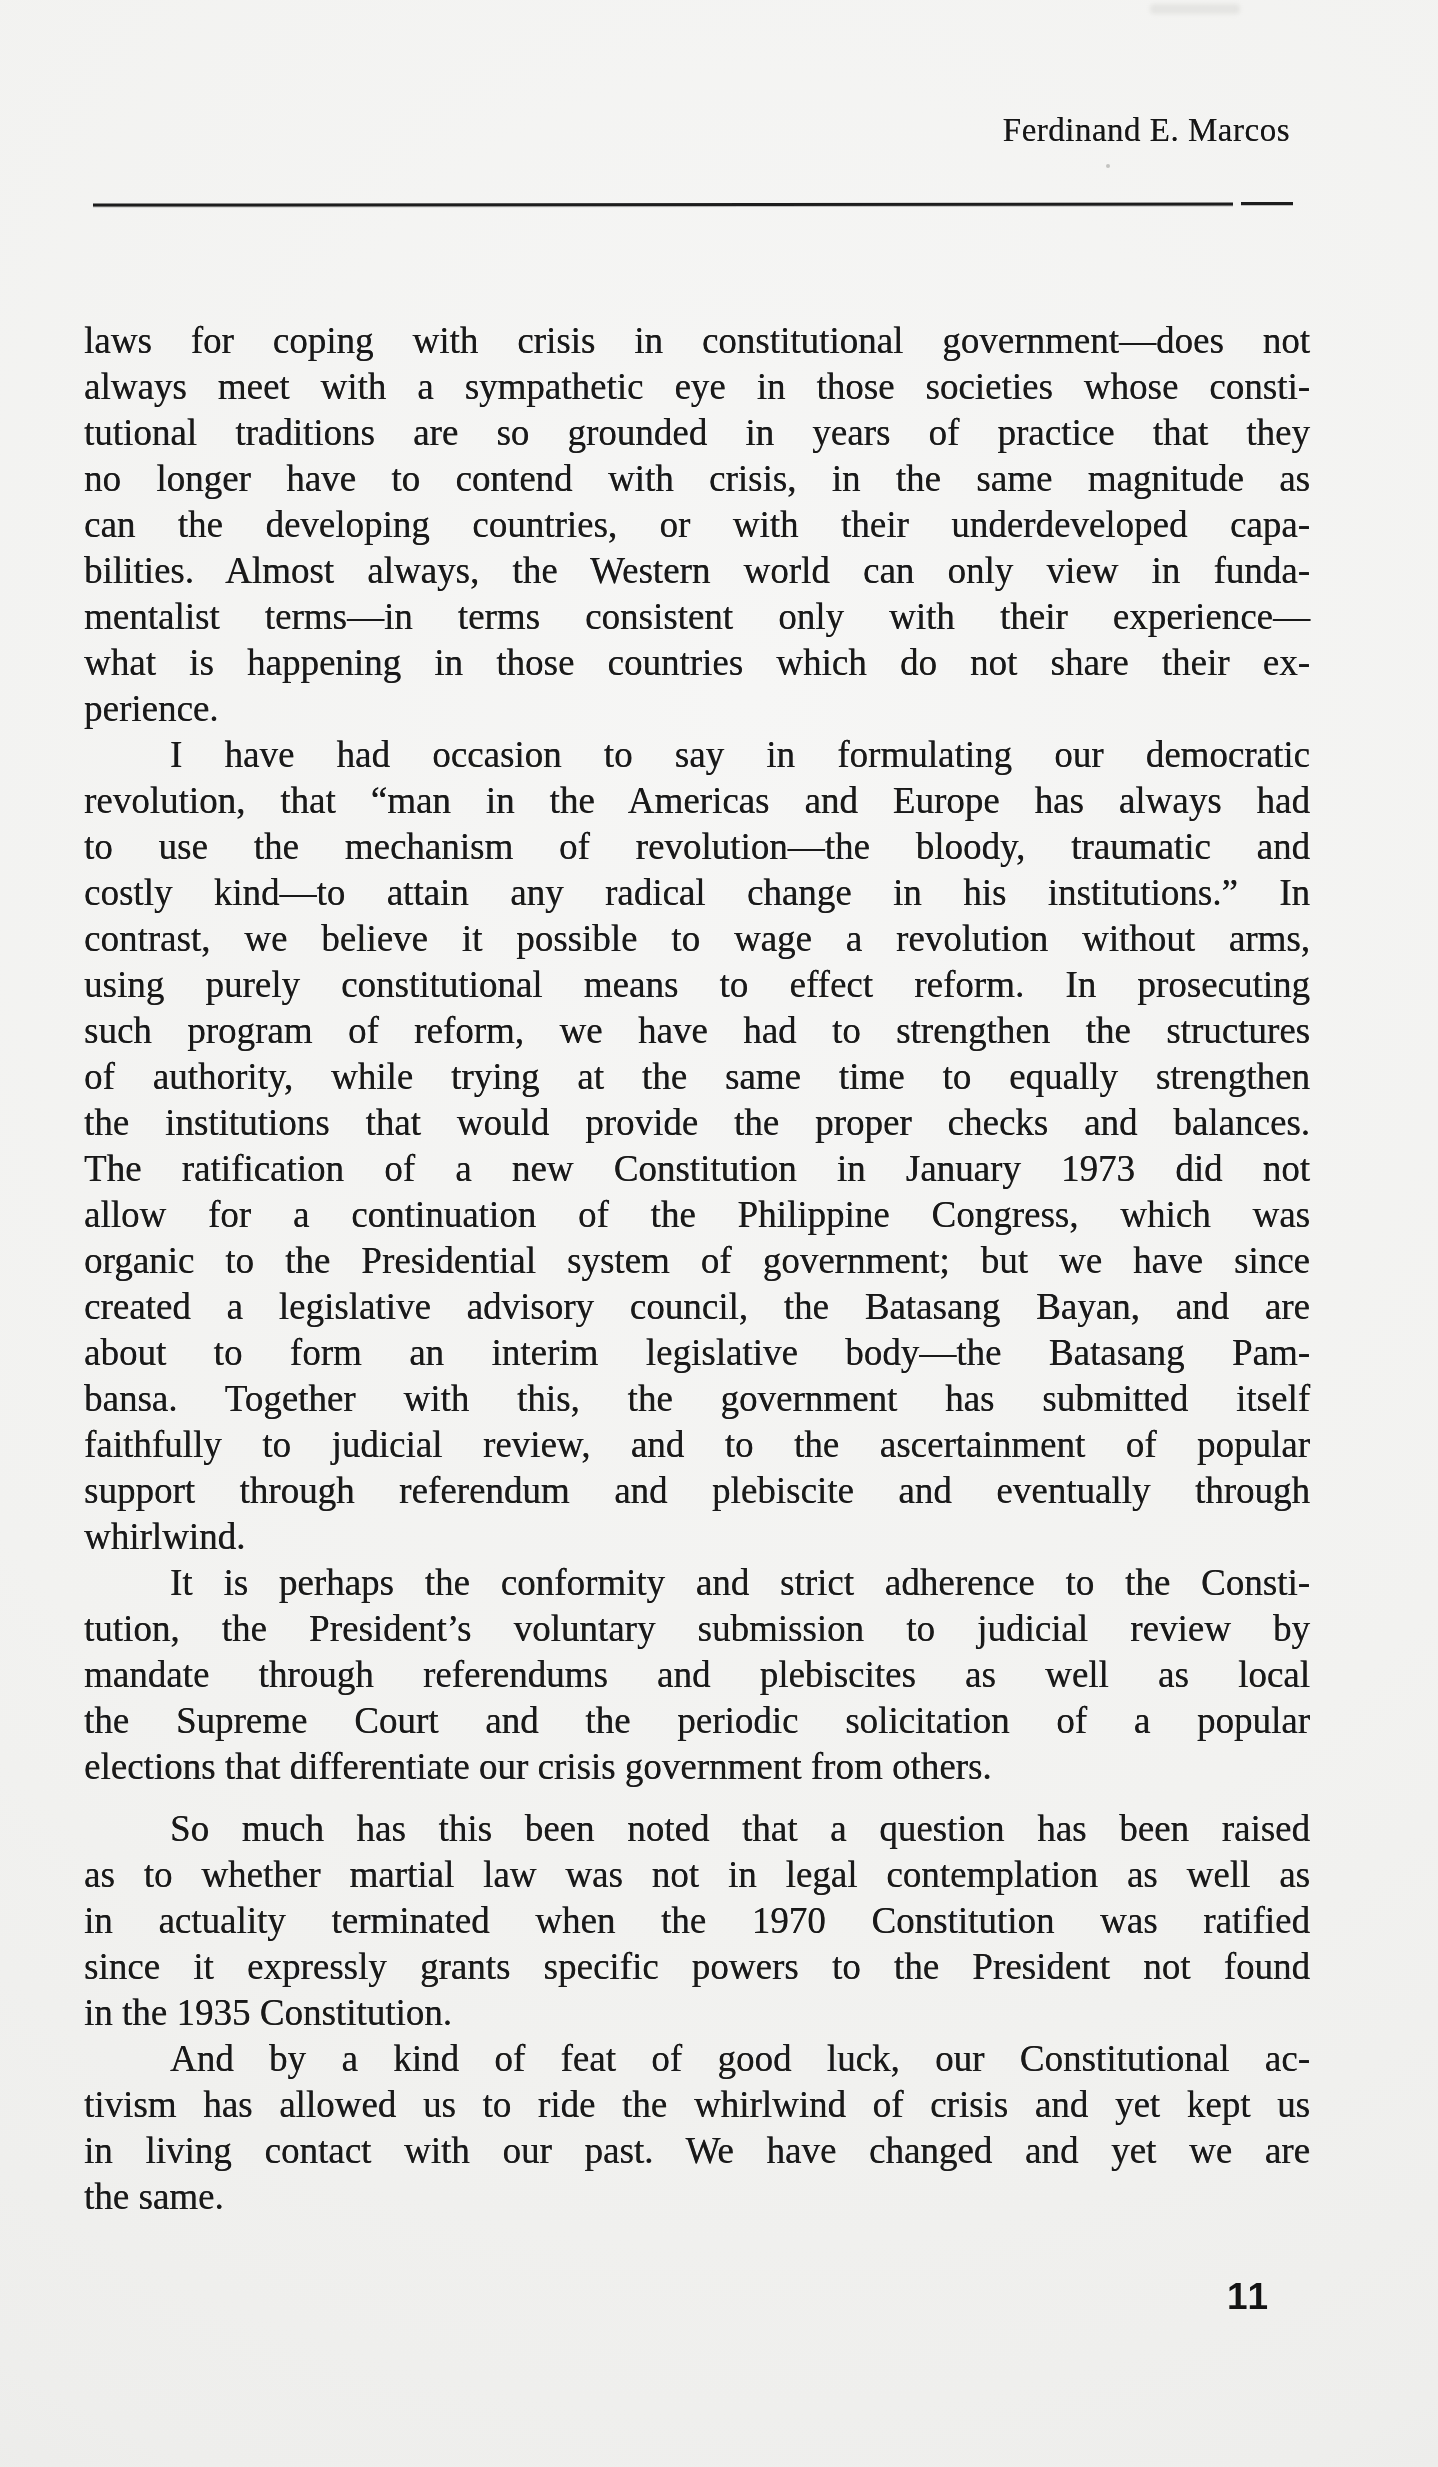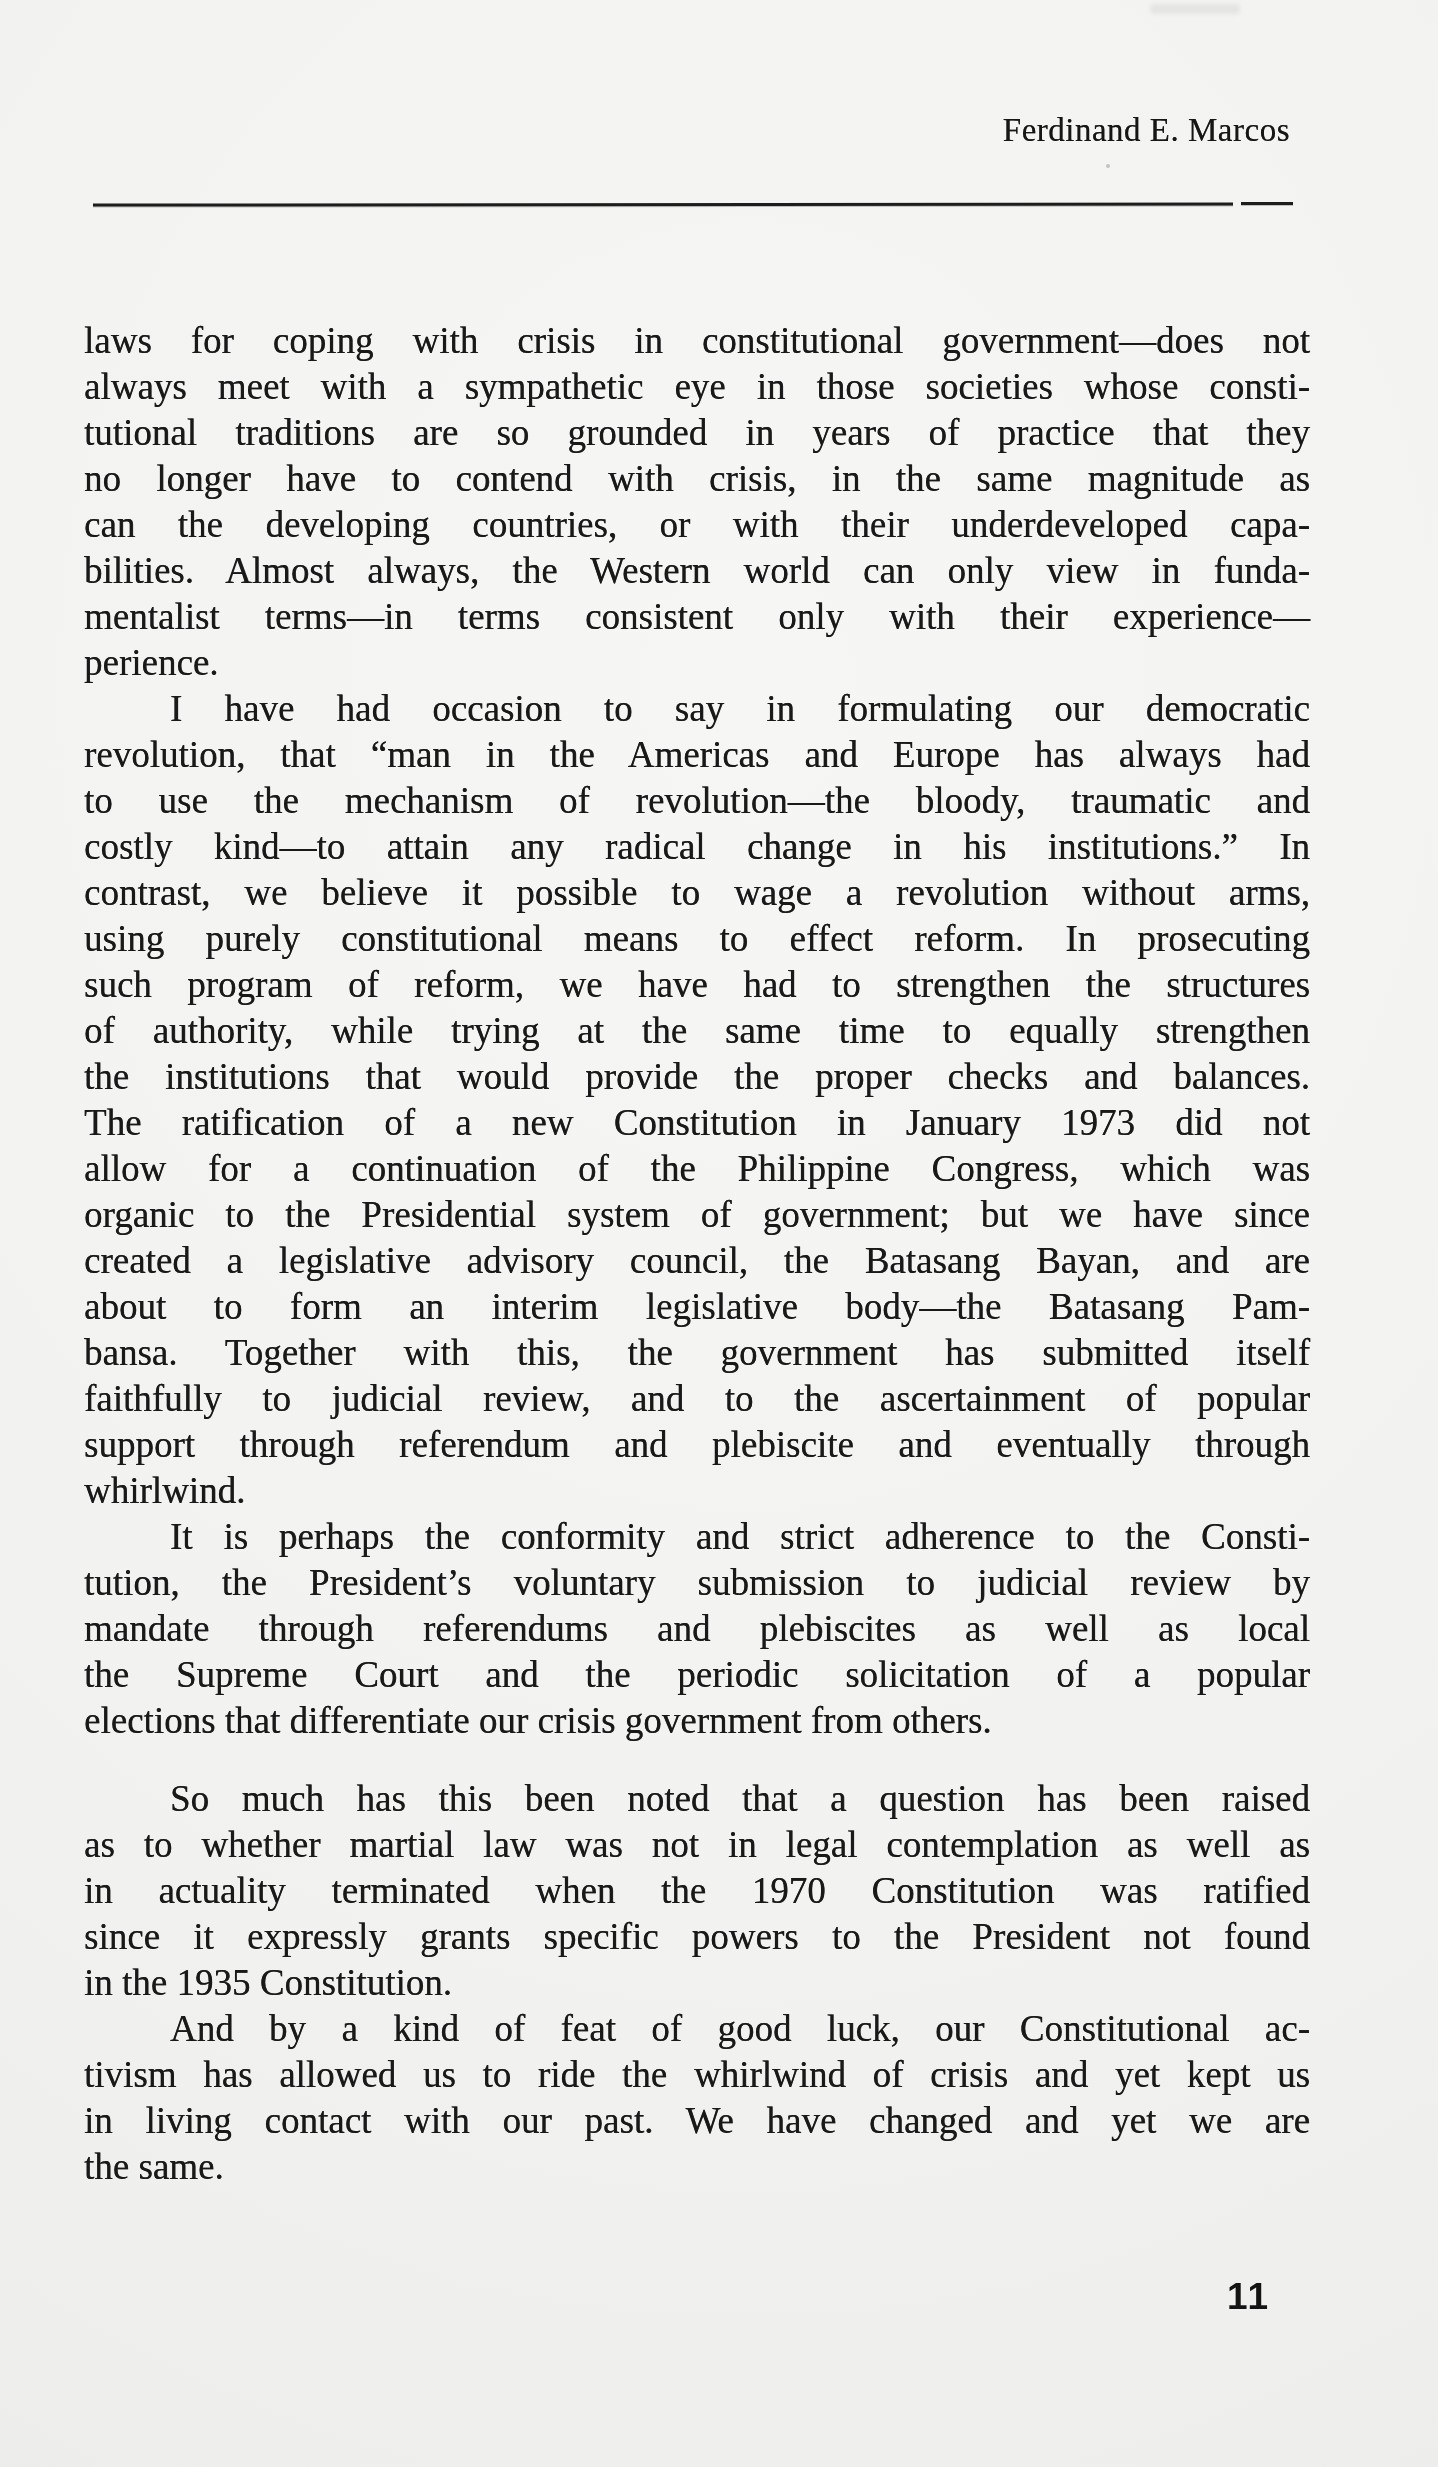--- a/index.html
+++ b/index.html
@@ -56,21 +56,21 @@
     position: absolute;
     top: 318px;
     left: 84px;
     width: 1226px;
     font-size: 37px;
     line-height: 46px;
     color: #191919;
     text-shadow: 0.3px 0 0 rgba(20,20,20,0.85);
   }
   .paragraph { margin: 0; }
-  .paragraph.space-before { margin-top: 32px; }
+  .paragraph.space-before { margin-top: 16px; }
   .line {
     height: 46px;
     white-space: nowrap;
     text-justify: inter-word;
   }
   .line.just {
     text-align: justify;
     text-align-last: justify;
   }
   .line.last {
@@ -100,20 +100,21 @@
   <div class="rule rule-tail"></div>
   <div class="body-text">
       <div class="paragraph">
         <div class="line just">laws for coping with crisis in constitutional government—does not</div>
         <div class="line just">always meet with a sympathetic eye in those societies whose consti-</div>
         <div class="line just">tutional traditions are so grounded in years of practice that they</div>
         <div class="line just">no longer have to contend with crisis, in the same magnitude as</div>
         <div class="line just">can the developing countries, or with their underdeveloped capa-</div>
         <div class="line just">bilities. Almost always, the Western world can only view in funda-</div>
         <div class="line just">mentalist terms—in terms consistent only with their experience—</div>
+        <div class="line just">what is happening in those countries which do not share their ex-</div>
         <div class="line last">perience.</div>
       </div>
       <div class="paragraph">
         <div class="line just indent">I have had occasion to say in formulating our democratic</div>
         <div class="line just">revolution, that “man in the Americas and Europe has always had</div>
         <div class="line just">to use the mechanism of revolution—the bloody, traumatic and</div>
         <div class="line just">costly kind—to attain any radical change in  his institutions.”  In</div>
         <div class="line just">contrast, we believe it possible to wage a revolution without arms,</div>
         <div class="line just">using purely constitutional means to effect reform. In prosecuting</div>
         <div class="line just">such program of reform, we have had to strengthen the structures</div>

